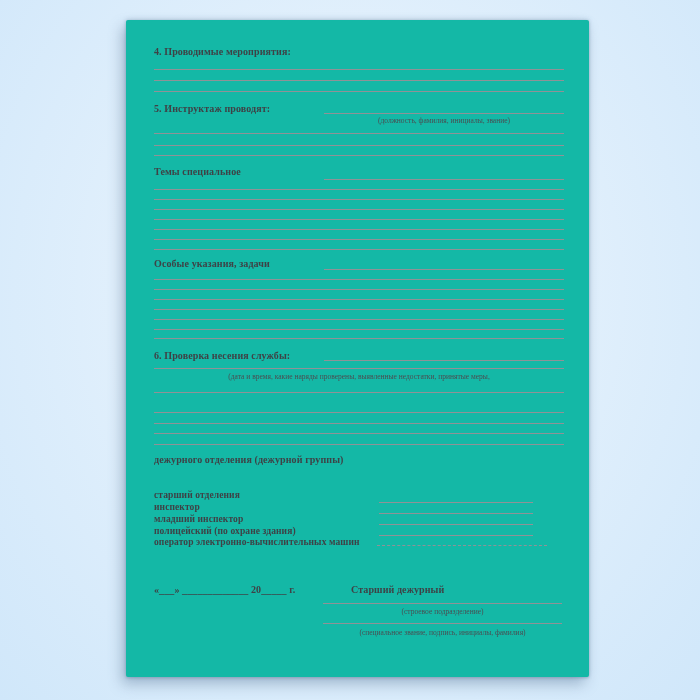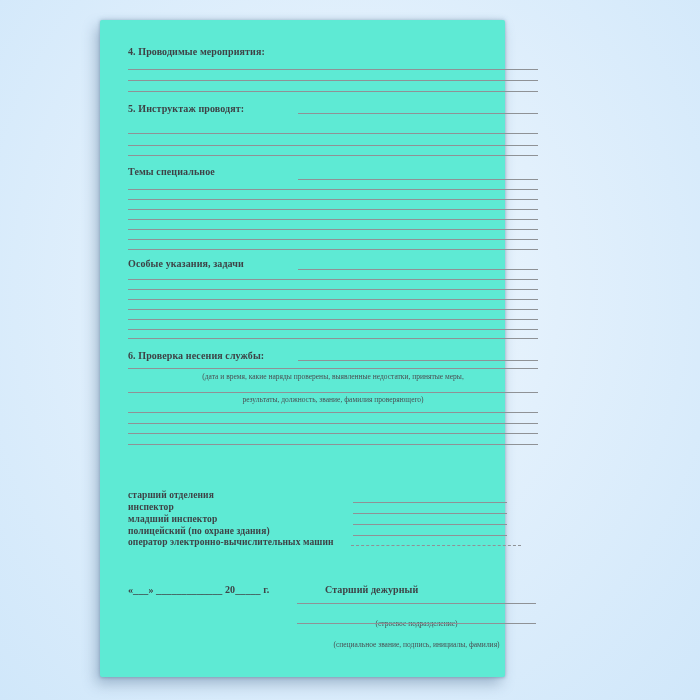--- a/index.html
+++ b/index.html
@@ -3,57 +3,58 @@
 <meta charset="utf-8">
 <style>
   html,body{margin:0;padding:0;}
   body{
     width:700px;height:700px;overflow:hidden;
     font-family:"Liberation Serif","DejaVu Serif",serif;
     background:radial-gradient(ellipse at 50% 42%, #f1f8fe 0%, #e2f0fc 42%, #d0e7fa 100%);
   }
   .scene{position:relative;width:700px;height:700px;}
   .sheet{
-    position:absolute;left:100px;top:20px;width:405px;height:657px;
-    background:#5eead4;border-radius:2px;
+    position:absolute;left:126px;top:20px;width:463px;height:657px;
+    background:#14b8a6;border-radius:2px;
     box-shadow:-4px 7px 14px rgba(96,126,156,.48), 0 1px 3px rgba(96,126,156,.40), 0 -1px 4px rgba(120,150,175,.30);
   }
   .label{
     position:absolute;left:28px;
     font-size:10px;font-weight:700;color:#3e4246;letter-spacing:.1px;white-space:nowrap;
   }
   .rule{
     position:absolute;left:28px;width:410px;height:0;
     border-bottom:1px solid #8f9296;
   }
   .rule.short{left:198px;width:240px;}
   .rule.sign{left:197px;width:239px;}
   .rule.role{left:253px;width:154px;}
   .rule.role-dashed{left:251px;width:170px;border-bottom:1px dashed #8f9296;}
   .caption{
     position:absolute;font-size:7.5px;color:#4a4e52;text-align:center;white-space:nowrap;
   }
   .caption.under-short{left:198px;width:240px;}
   .caption.full{left:28px;width:410px;}
-  .caption.under-sign{left:197px;width:239px;margin-top:12px;}
+  .caption.under-sign{left:197px;width:239px;}
   .heading2{line-height:14px;}
 </style>
 </head>
 <body>
 
 <div class="scene">
   <div class="sheet">
 
     <div class="label" style="top:26px">4. Проводимые мероприятия:</div>
     <div class="rule" style="top:49px"></div>
     <div class="rule" style="top:60px"></div>
     <div class="rule" style="top:71px"></div>
 
     <div class="label" style="top:83px">5. Инструктаж проводят:</div>
     <div class="rule short" style="top:93px"></div>
+    <div class="caption under-short" style="top:96px">(должность, фамилия, инициалы, звание)</div>
     <div class="rule" style="top:113px"></div>
     <div class="rule" style="top:125px"></div>
     <div class="rule" style="top:135px"></div>
 
     <div class="label" style="top:146px">Темы специальное</div>
     <div class="rule short" style="top:159px"></div>
     <div class="rule" style="top:169px"></div>
     <div class="rule" style="top:179px"></div>
     <div class="rule" style="top:189px"></div>
     <div class="rule" style="top:199px"></div>
@@ -69,27 +70,27 @@
     <div class="rule" style="top:289px"></div>
     <div class="rule" style="top:299px"></div>
     <div class="rule" style="top:309px"></div>
     <div class="rule" style="top:318px"></div>
 
     <div class="label" style="top:330px">6. Проверка несения службы:</div>
     <div class="rule short" style="top:340px"></div>
     <div class="rule" style="top:348px"></div>
     <div class="caption full" style="top:352px">(дата и время, какие наряды проверены, выявленные недостатки, принятые меры,</div>
     <div class="rule" style="top:372px"></div>
-    <div class="caption full" style="top:375px">результаты, должность, звание, фамилия проверяющего)</div>
     <div class="rule" style="top:392px"></div>
     <div class="rule" style="top:403px"></div>
     <div class="rule" style="top:413px"></div>
     <div class="rule" style="top:424px"></div>
 
     <div class="label heading2" style="top:433px">
+      <div>дежурного отделения (дежурной группы)</div>
     </div>
 
     <div class="label" style="top:470px;font-size:9.5px">старший отделения</div>
     <div class="rule role" style="top:482px"></div>
     <div class="label" style="top:482px;font-size:9.5px">инспектор</div>
     <div class="rule role" style="top:493px"></div>
     <div class="label" style="top:494px;font-size:9.5px">младший инспектор</div>
     <div class="rule role" style="top:504px"></div>
     <div class="label" style="top:506px;font-size:9.5px">полицейский (по охране здания)</div>
     <div class="rule role" style="top:515px"></div>

